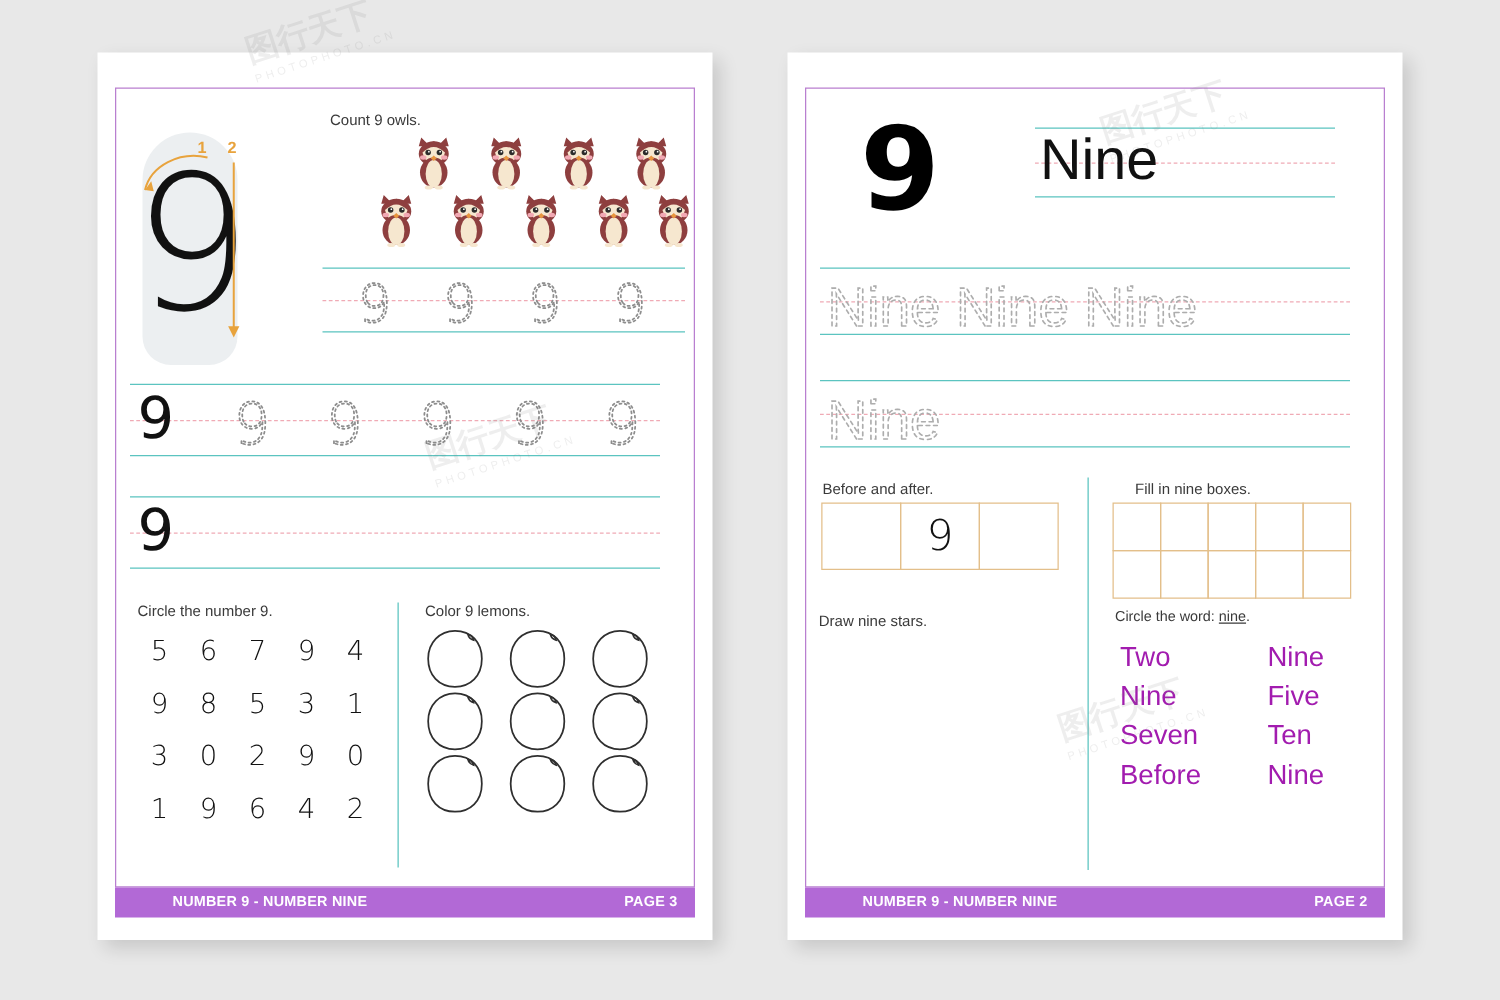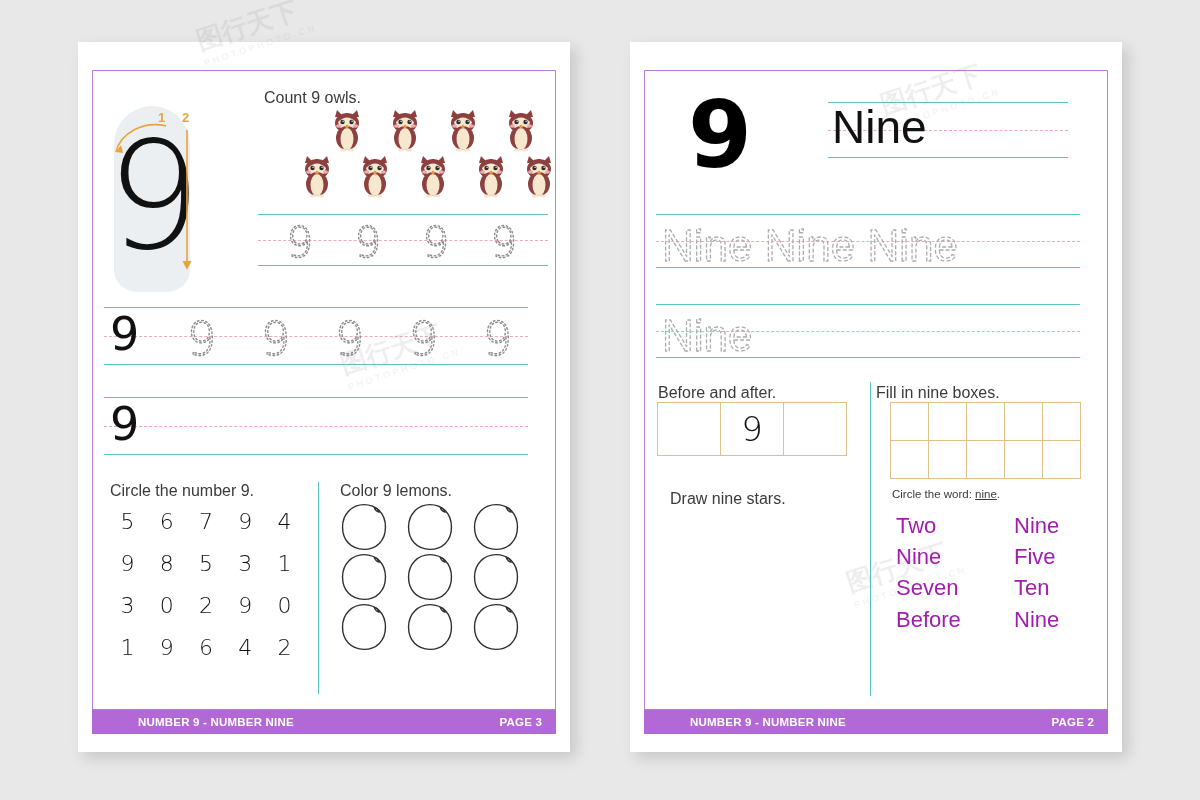--- a/index.html
+++ b/index.html
@@ -69,21 +69,21 @@
     position:absolute;left:50%;top:50%;transform:translate(-50%,-52%);
     font-size:150px;line-height:1;color:#111;
     font-family:"DejaVu Sans", sans-serif;font-weight:300;
   }
   .stroke-num{
     position:absolute;color:#e8a33d;font-size:13px;font-weight:bold;
     font-family:"Liberation Sans", sans-serif;
   }
 
   .section-label{
-    position:absolute;font-size:16px;color:#3a3a3a;
+    position:absolute;font-size:12px;color:#3a3a3a;
     font-family:"Liberation Sans", sans-serif;white-space:nowrap;
   }
 
   
   .owl-field{position:absolute;}
   .owl{position:absolute;width:34px;height:44px;}
 
   
   .num-grid{position:absolute;display:grid;}
   .num-cell{
@@ -467,25 +467,25 @@
         <span class="mark"></span>
       </div>
       <div class="boxcell" style="width:64px;height:54px;">
         <span class="mark">9</span>
       </div>
       <div class="boxcell" style="width:64px;height:54px;">
         <span class="mark"></span>
       </div>
     </div>
 
-    <div class="section-label" style="left:40px;top:448px;">Draw nine stars.</div>
+    <div class="section-label" style="left:25px;top:448px;">Draw nine stars.</div>
 
     <div class="vdiv" style="left:240px;top:340px;height:314px;"></div>
 
-    <div class="section-label" style="left:246px;top:342px;">Fill in nine boxes.</div>
+    <div class="section-label" style="left:278px;top:342px;">Fill in nine boxes.</div>
     <div class="fillgrid" style="left:260px;top:360px;grid-template-columns:repeat(5,38px);grid-auto-rows:38px;">
       <div class="fillcell"></div>
       <div class="fillcell"></div>
       <div class="fillcell"></div>
       <div class="fillcell"></div>
       <div class="fillcell"></div>
       <div class="fillcell"></div>
       <div class="fillcell"></div>
       <div class="fillcell"></div>
       <div class="fillcell"></div>

